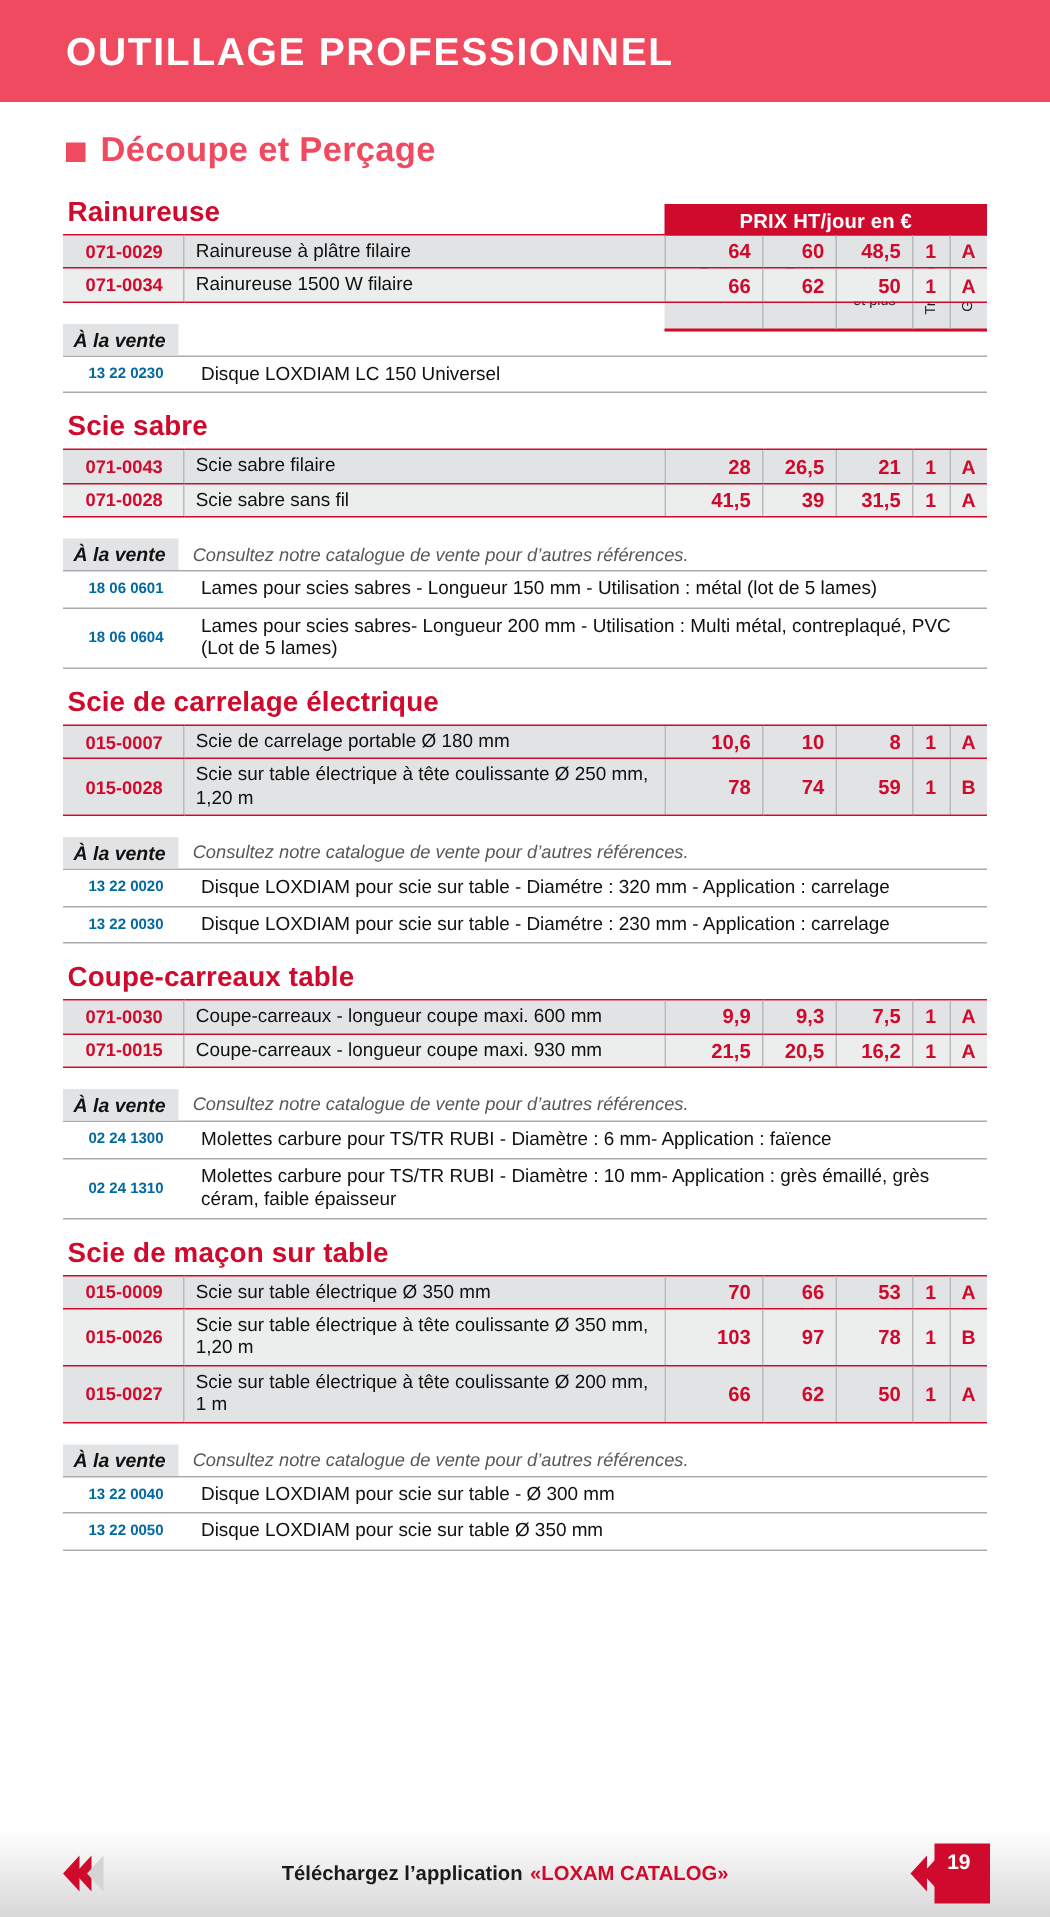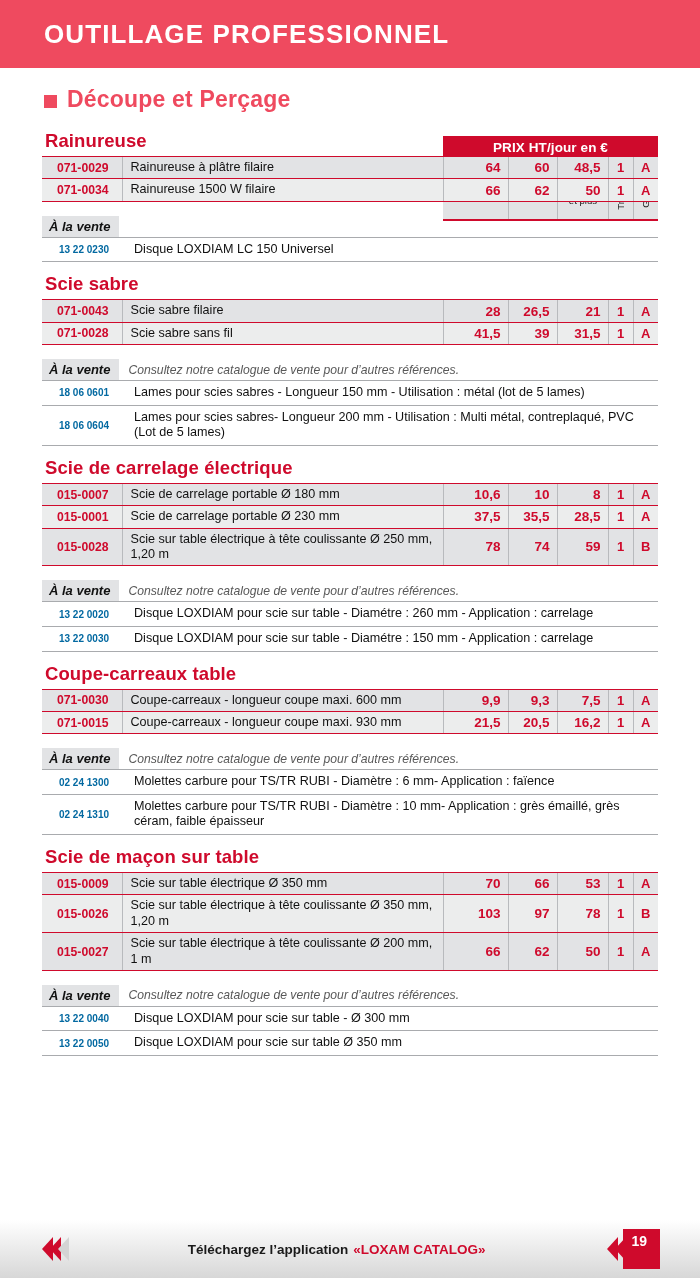--- a/index.html
+++ b/index.html
@@ -375,53 +375,44 @@
           <tbody>
             <tr>
               <td class="c-ref">015-0007</td>
               <td class="c-desig">Scie de carrelage portable Ø 180 mm</td>
               <td class="c-p1">10,6</td>
               <td class="c-p2">10</td>
               <td class="c-p3">8</td>
               <td class="c-tr">1</td>
               <td class="c-ga">A</td>
             </tr>
-            <tr class="alt">
-              <td class="c-ref">015-0001</td>
-              <td class="c-desig">Scie de carrelage portable Ø 230 mm</td>
-              <td class="c-p1">37,5</td>
-              <td class="c-p2">35,5</td>
-              <td class="c-p3">28,5</td>
-              <td class="c-tr">1</td>
-              <td class="c-ga">A</td>
-            </tr>
             <tr>
               <td class="c-ref">015-0028</td>
               <td class="c-desig">Scie sur table électrique à tête coulissante Ø 250 mm, 1,20 m</td>
               <td class="c-p1">78</td>
               <td class="c-p2">74</td>
               <td class="c-p3">59</td>
               <td class="c-tr">1</td>
               <td class="c-ga">B</td>
             </tr>
           </tbody>
         </table>
         <div class="vente-head">
           <div class="vente-badge">À la vente</div>
           <div class="vente-note">Consultez notre catalogue de vente pour d’autres références.</div>
         </div>
         <table class="sale-table">
           <tbody>
             <tr>
               <td class="s-ref">13 22 0020</td>
-              <td class="s-desig">Disque LOXDIAM pour scie sur table - Diamétre : 260 mm - Application : carrelage</td>
+              <td class="s-desig">Disque LOXDIAM pour scie sur table - Diamétre : 320 mm - Application : carrelage</td>
             </tr>
             <tr>
               <td class="s-ref">13 22 0030</td>
-              <td class="s-desig">Disque LOXDIAM pour scie sur table - Diamétre : 150 mm - Application : carrelage</td>
+              <td class="s-desig">Disque LOXDIAM pour scie sur table - Diamétre : 230 mm - Application : carrelage</td>
             </tr>
           </tbody>
         </table>
       </div>
       <div class="section">
         <div class="section-title">Coupe-carreaux table</div>
         <table class="rent-table">
           <tbody>
             <tr>
               <td class="c-ref">071-0030</td>

